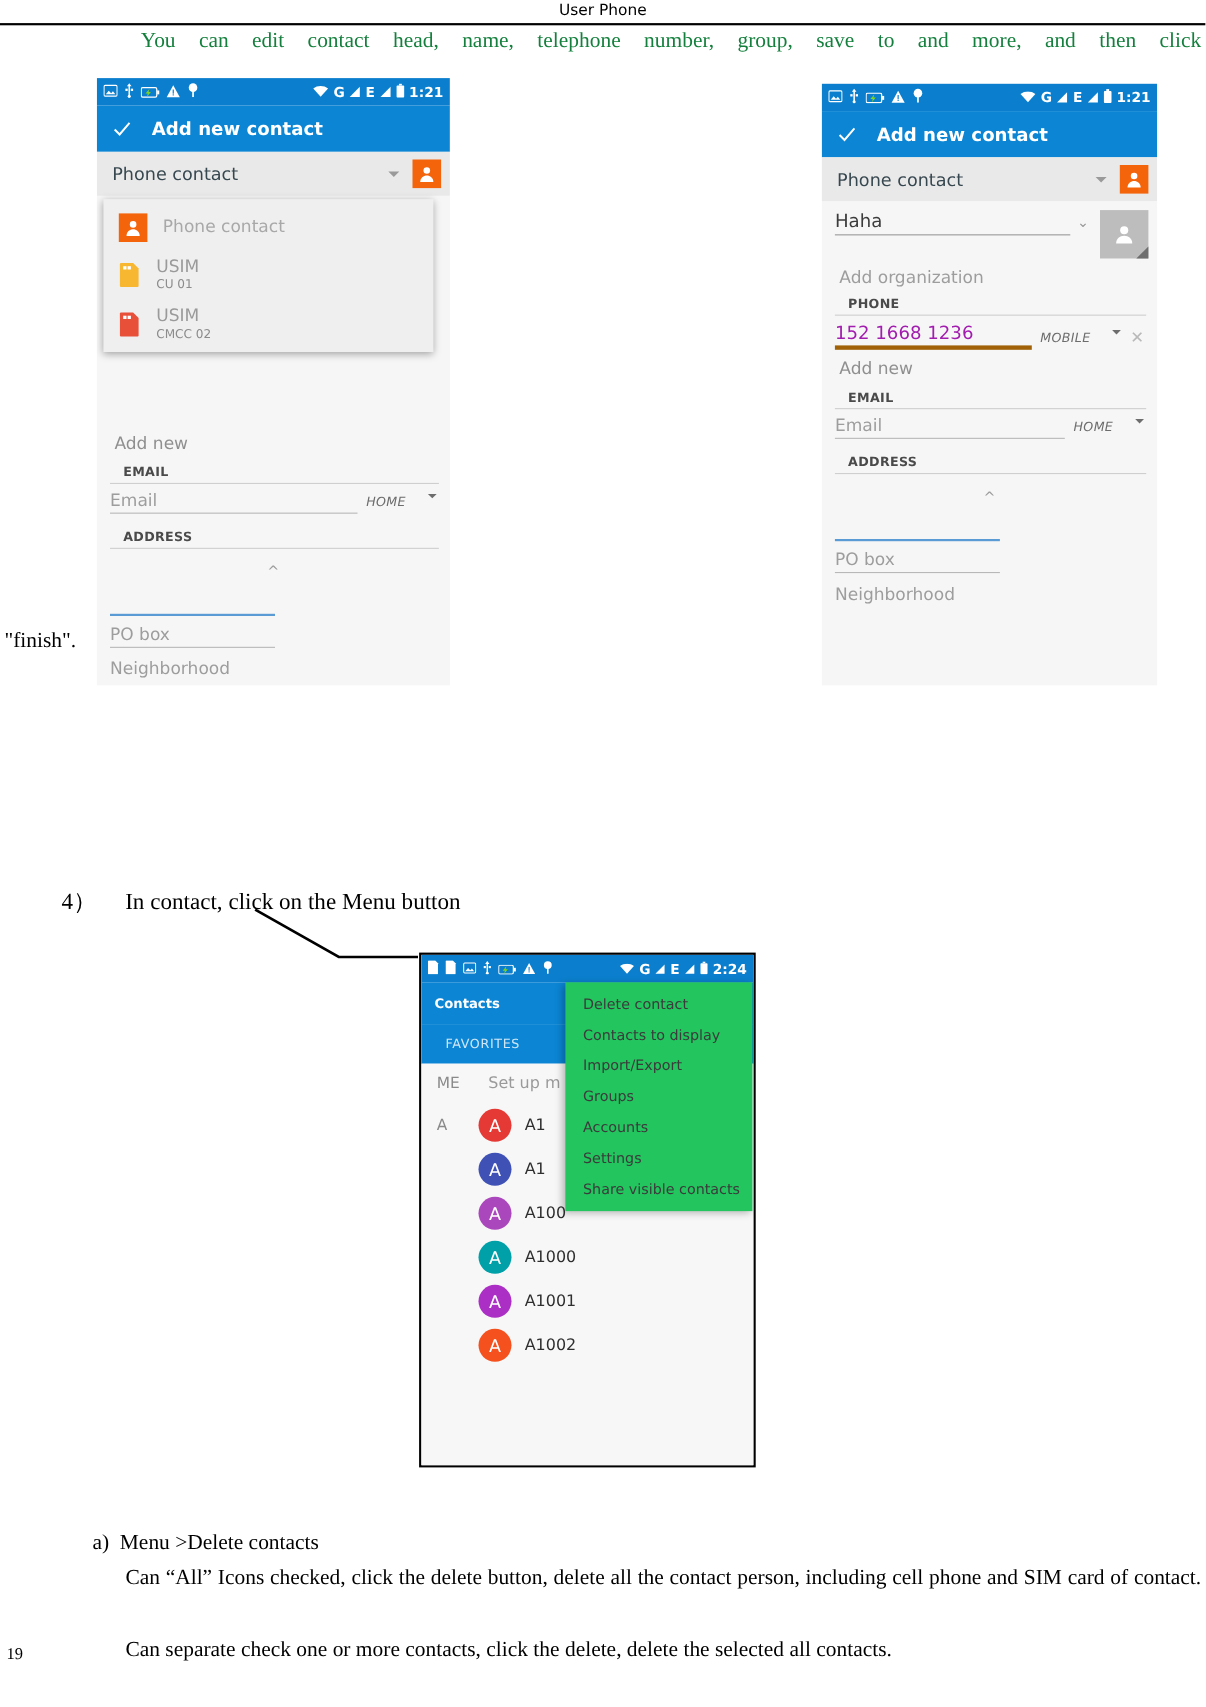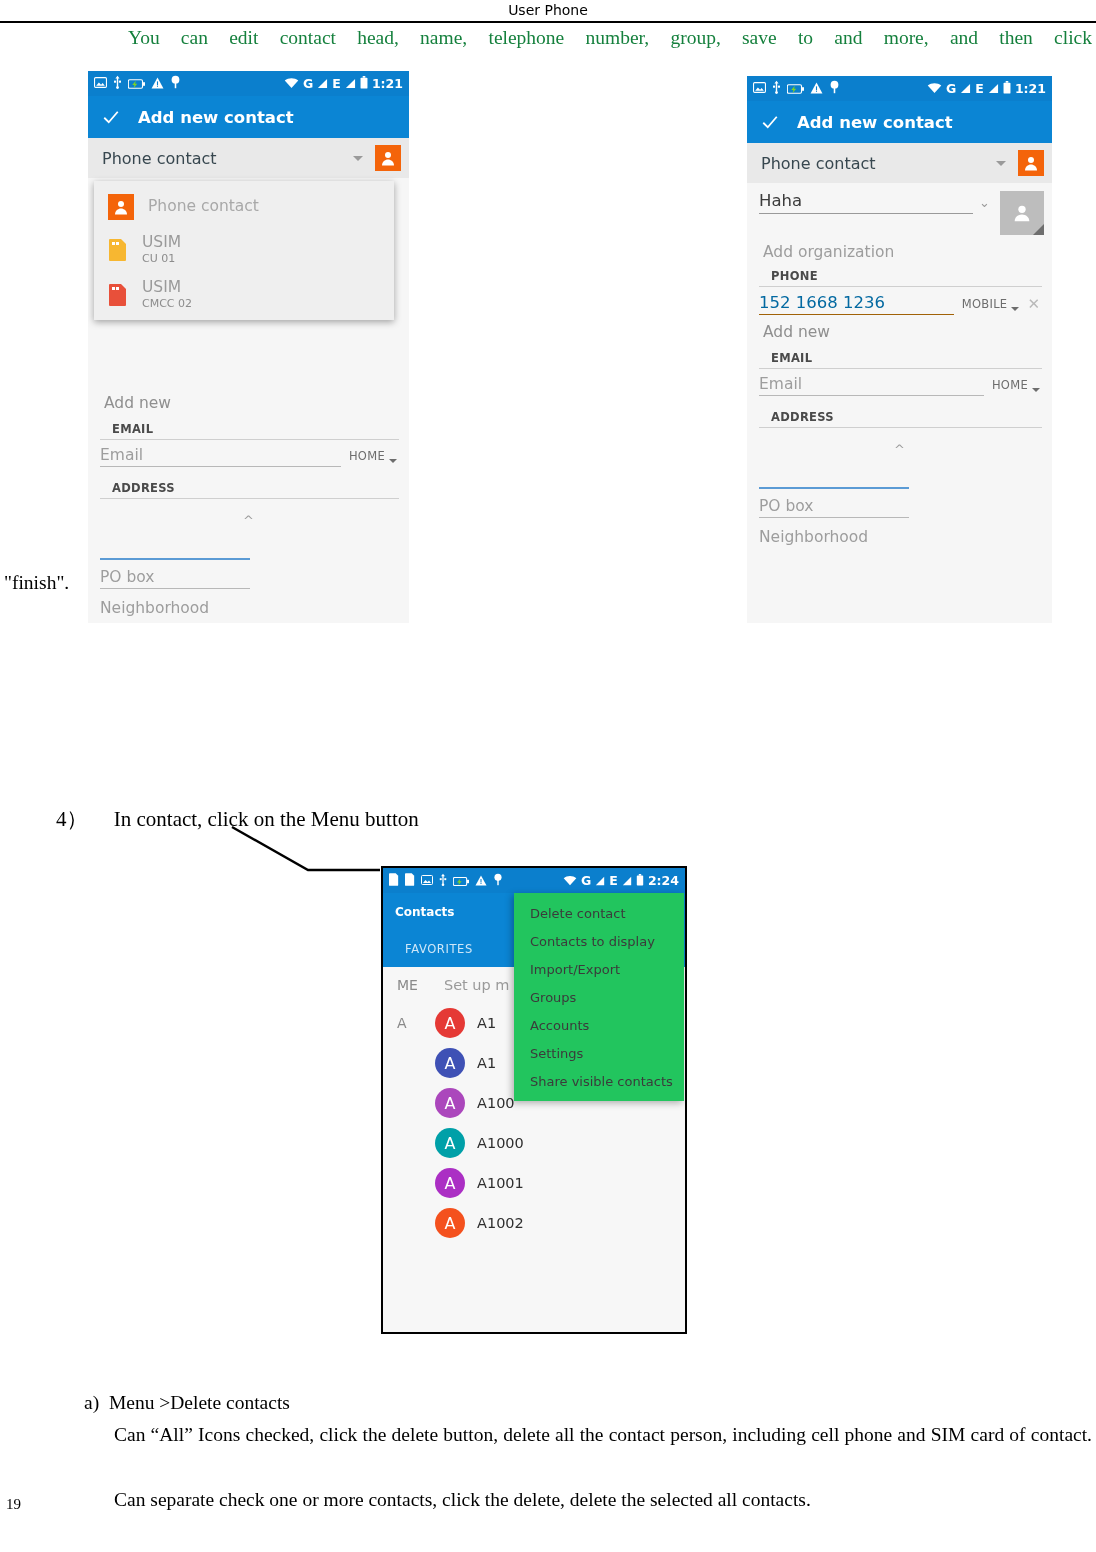--- a/index.html
+++ b/index.html
@@ -75,23 +75,23 @@
   .sim-ico{width:20px;height:24px;flex:0 0 auto;}
 
   
   .formbody{background:#f6f6f6;position:relative;height:100%;}
   .addnew{font-size:15.5px;color:#8f8f8f;padding:8px 0 4px 16px;}
   .section-head{font-size:11.5px;font-weight:bold;color:#4a4a4a;letter-spacing:.3px;
                 padding:6px 0 3px 12px;border-bottom:1px solid #cfcfcf;margin:0 10px 0 12px;}
   .field-row{display:flex;align-items:flex-end;padding:6px 12px 0 12px;gap:8px;}
   .field-input{flex:1 1 auto;font-size:15.5px;color:#9d9d9d;padding-bottom:2px;
                border-bottom:1px solid #b8b8b8;}
-  .field-input.filled{color:#0369a1;border-bottom:1px solid #a16207;}
+  .field-input.filled{color:#a21caf;border-bottom:4px solid #a16207;}
   .field-type{font-size:11.5px;color:#6d6d6d;letter-spacing:.3px;display:flex;
-              align-items:flex-end;gap:4px;padding-bottom:4px;}
+              align-items:flex-start;gap:20px;padding-bottom:4px;font-style:italic;}
   .type-caret{width:0;height:0;border-left:4px solid transparent;border-right:4px solid transparent;
               border-top:4px solid #6d6d6d;}
   .x-icon{font-size:15px;color:#b9b9b9;padding-bottom:2px;}
   .chev-up{text-align:center;color:#9d9d9d;font-size:13px;padding:14px 0 0 0;}
   .blue-underline{height:2px;background:#5b9bd5;margin:30px 12px 0 12px;width:150px;}
   .po-row{font-size:15.5px;color:#9d9d9d;margin:8px 12px 0 12px;
           border-bottom:1px solid #b8b8b8;width:150px;padding-bottom:2px;}
   .nb-row{font-size:15.5px;color:#9d9d9d;margin:10px 12px 0 12px;padding-bottom:2px;}
 
   

